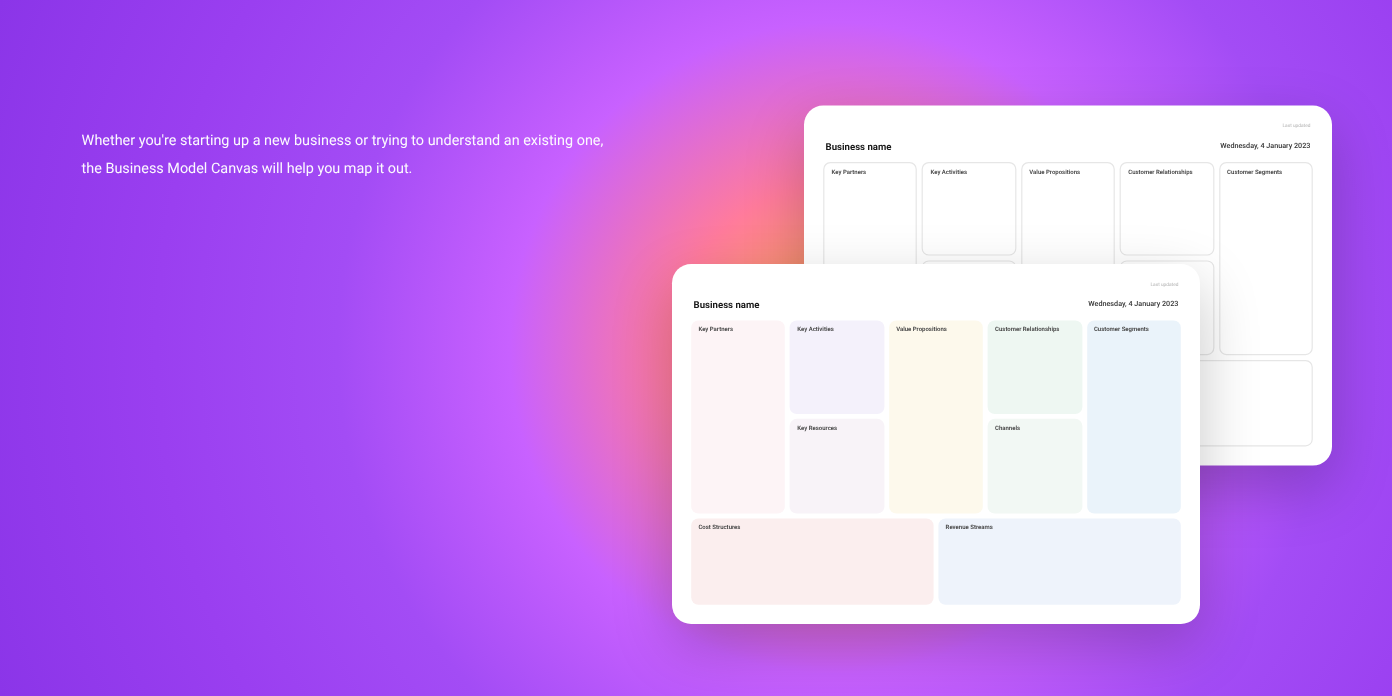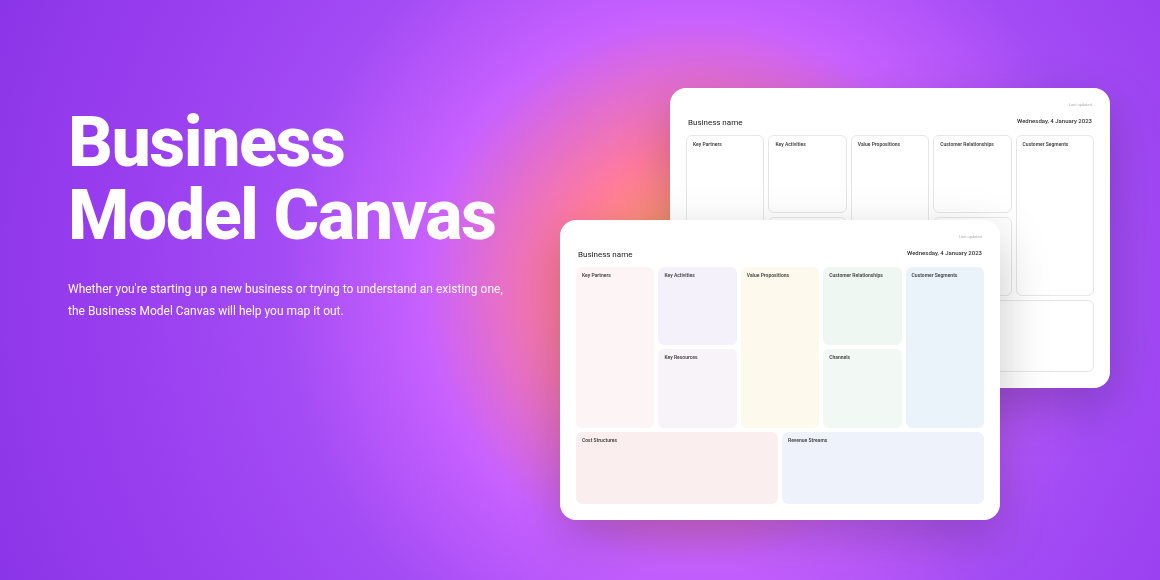--- a/index.html
+++ b/index.html
@@ -57,21 +57,21 @@
 
   .card-header {
     display: flex;
     justify-content: space-between;
     align-items: flex-end;
     margin-bottom: 8px;
     padding: 0 2px;
   }
   .card-title {
     font-size: 8px;
-    font-weight: 400;
+    font-weight: 700;
     color: #1a1a1a;
   }
   .card-date-wrap {
     text-align: right;
   }
   .card-date-label {
     font-size: 4px;
     color: #b0b0b0;
     display: block;
     margin-bottom: 1px;
@@ -122,21 +122,20 @@
   .c-channels   { background: #f2f8f4; }
   .c-cost       { background: #fbeeee; }
   .c-revenue    { background: #eef3fb; }
 
   .span2r { grid-row: span 2; }
 </style>
 </head>
 <body>
 
 <div class="hero-text">
-  <h1 class="hero-title">Business Model Canvas</h1>
   <p class="hero-desc">Whether you're starting up a new business or trying to understand an existing one, the Business Model Canvas will help you map it out.</p>
 </div>
 
 <div class="canvas-card canvas-back">
   <div class="card-header">
     <div class="card-title">Business name</div>
     <div class="card-date-wrap">
       <span class="card-date-label">Last updated</span>
       <span class="card-date">Wednesday, 4 January 2023</span>
     </div>

